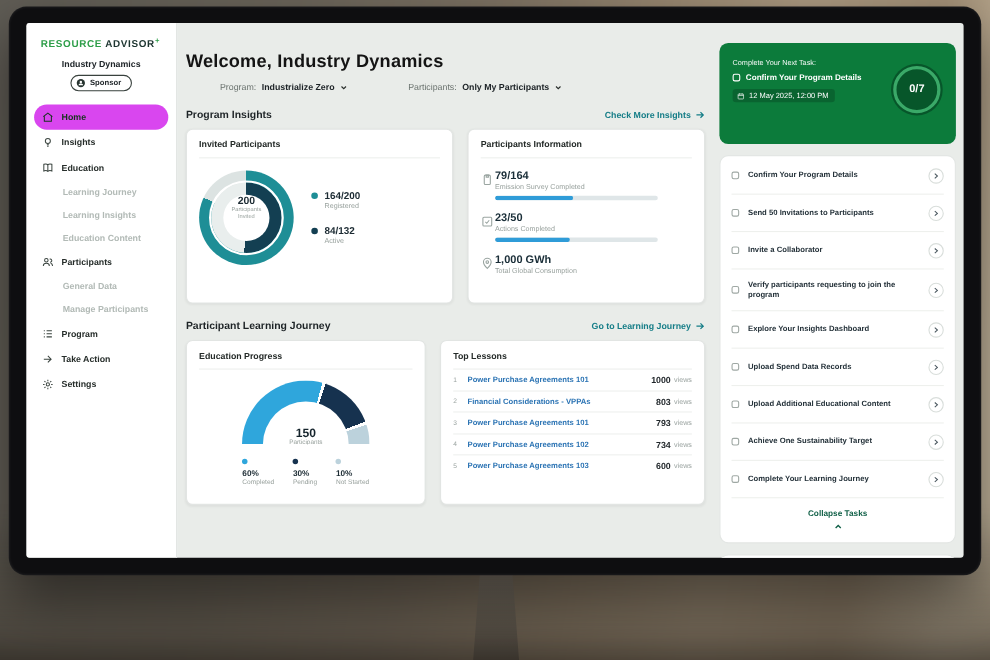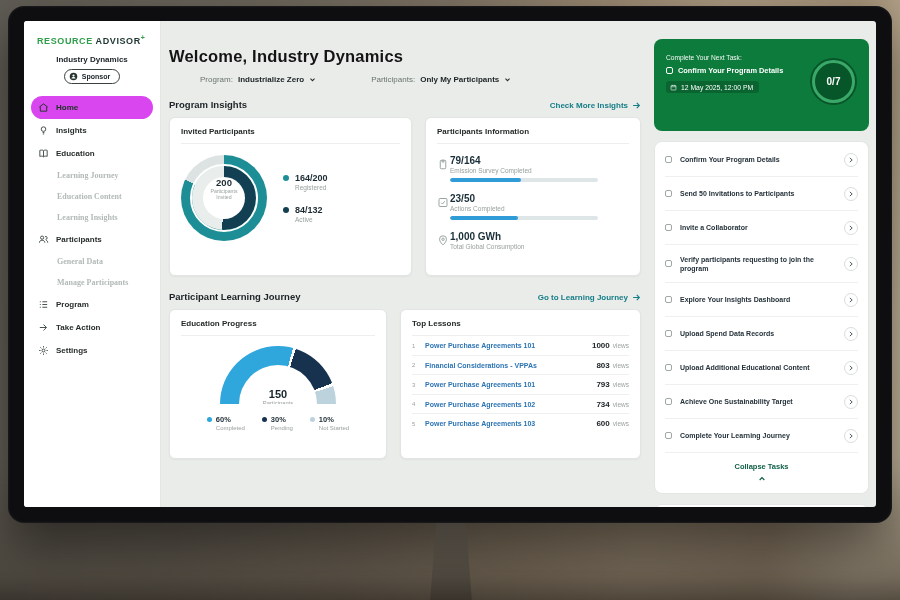--- a/index.html
+++ b/index.html
@@ -34,21 +34,21 @@
   .org { text-align:center; margin-top:9px; font-size:8px; font-weight:700; color:#20262a; }
   .sponsor { margin:5px auto 0; width:max-content; display:flex; align-items:center; gap:4px;
     border:1px solid #39423e; border-radius:10px; padding:2px 9px 2px 4px;
     font-size:7px; font-weight:700; color:#20262a; background:#fff; cursor:pointer; }
   .sponsor svg { display:block; }
   .nav { margin-top:12px; }
   .nav-item { display:flex; align-items:center; gap:7px; padding:6px 6px 6px 14px;
     font-size:8px; font-weight:700; color:#272e2b; cursor:pointer; }
   .nav-item .nicon { width:11px; height:11px; flex:none; color:#3a443f; display:flex; }
   .nav-item .nicon svg { width:11px; height:11px; }
-  .nav-item.sub { padding-left:33px; color:#b2bab6; font-weight:600;font-family:Liberation Serif, serif; }
+  .nav-item.sub { padding-left:33px; color:#b2bab6; font-weight:600; }
   .nav-item.active { background:#d946ef; border-radius:13px; margin:0 7px; padding-left:7px; color:#17351f; }
   .nav-item.active .nicon { color:#17351f; }
 
   
   .main { position:absolute; left:145px; top:0; width:472px; }
   .welcome { margin-top:26px; font-size:16.5px; font-weight:700; color:#141414; letter-spacing:.2px; }
   .filters { margin-top:9px; display:flex; align-items:center; gap:24px; }
   .filter { display:flex; align-items:center; gap:5px; cursor:pointer;padding-left:31px; }
   .filter .flabel { font-size:8px; color:#6b736f; }
   .filter .fvalue { font-size:8px; font-weight:700; color:#1c2226; }
@@ -93,21 +93,21 @@
   
   .card-edu { width:218px; height:150px; display:flex; flex-direction:column; }
   .edu-body { display:flex; flex-direction:column; align-items:center; padding-top:10px; }
   .gauge { position:relative; width:116px; height:58px; overflow:hidden; }
   .gauge-arc { position:absolute; left:0; top:0; width:116px; height:116px; border-radius:50%; }
   .gauge-hole { position:absolute; left:19px; top:19px; width:78px; height:78px; background:#fff; border-radius:50%; }
   .gauge-center { position:absolute; left:0; right:0; bottom:-2px; text-align:center; }
   .gauge-center .gv { font-size:11px; font-weight:700; color:#15242c; }
   .gauge-center .gl { font-size:5.8px; color:#98a19d; }
   .edu-legend { display:flex; gap:17px; margin-top:11px; }
-  .eitem { display:flex; gap:4px; }
+  .eitem { display:flex; gap:4px;flex-direction:column; }
   .edot { width:5px; height:5px; border-radius:50%; margin-top:2px; flex:none; }
   .eval { font-size:7.5px; font-weight:700; color:#1c2b33; }
   .elab { font-size:6px; color:#98a19d; margin-top:1px; }
 
   
   .card-lessons { flex:1; height:150px; }
   .lesson-row { display:flex; align-items:center; padding:5px 0 4.5px; border-bottom:1px solid #eef0ee; }
   .lesson-row:last-child { border-bottom:none; }
   .lrank { font-size:6px; color:#9aa3a0; width:13px; flex:none; }
   .ltitle { flex:1; font-size:7px; font-weight:700; color:#2c74b4; cursor:pointer; }
@@ -193,24 +193,24 @@
                 <path d="M12 6C10 4.2 6.5 4.2 4 5.2V18.4c2.5-1 6-1 8 .8 2-1.8 5.5-1.8 8-.8V5.2C17.5 4.2 14 4.2 12 6Z"></path>
                 <path d="M12 6v13"></path>
               </svg>
             </span>
           <span>Education</span>
         </div>
         <div class="nav-item sub">
           <span>Learning Journey</span>
         </div>
         <div class="nav-item sub">
+          <span>Learning Insights</span>
+        </div>
+        <div class="nav-item sub">
           <span>Education Content</span>
-        </div>
-        <div class="nav-item sub">
-          <span>Learning Insights</span>
         </div>
         <div class="nav-item">
           <span class="nicon">
               <svg viewBox="0 0 24 24" fill="none" stroke="currentColor" stroke-width="2">
                 <circle cx="9" cy="8" r="3.5"></circle>
                 <path d="M3 19c0-3.4 2.6-5.4 6-5.4s6 2 6 5.4"></path>
                 <path d="M15.5 5.6a3.2 3.2 0 1 1 1 6.2M17.5 13.8c2.3.5 3.8 2.2 3.8 5.2"></path>
               </svg>
             </span>
           <span>Participants</span>

